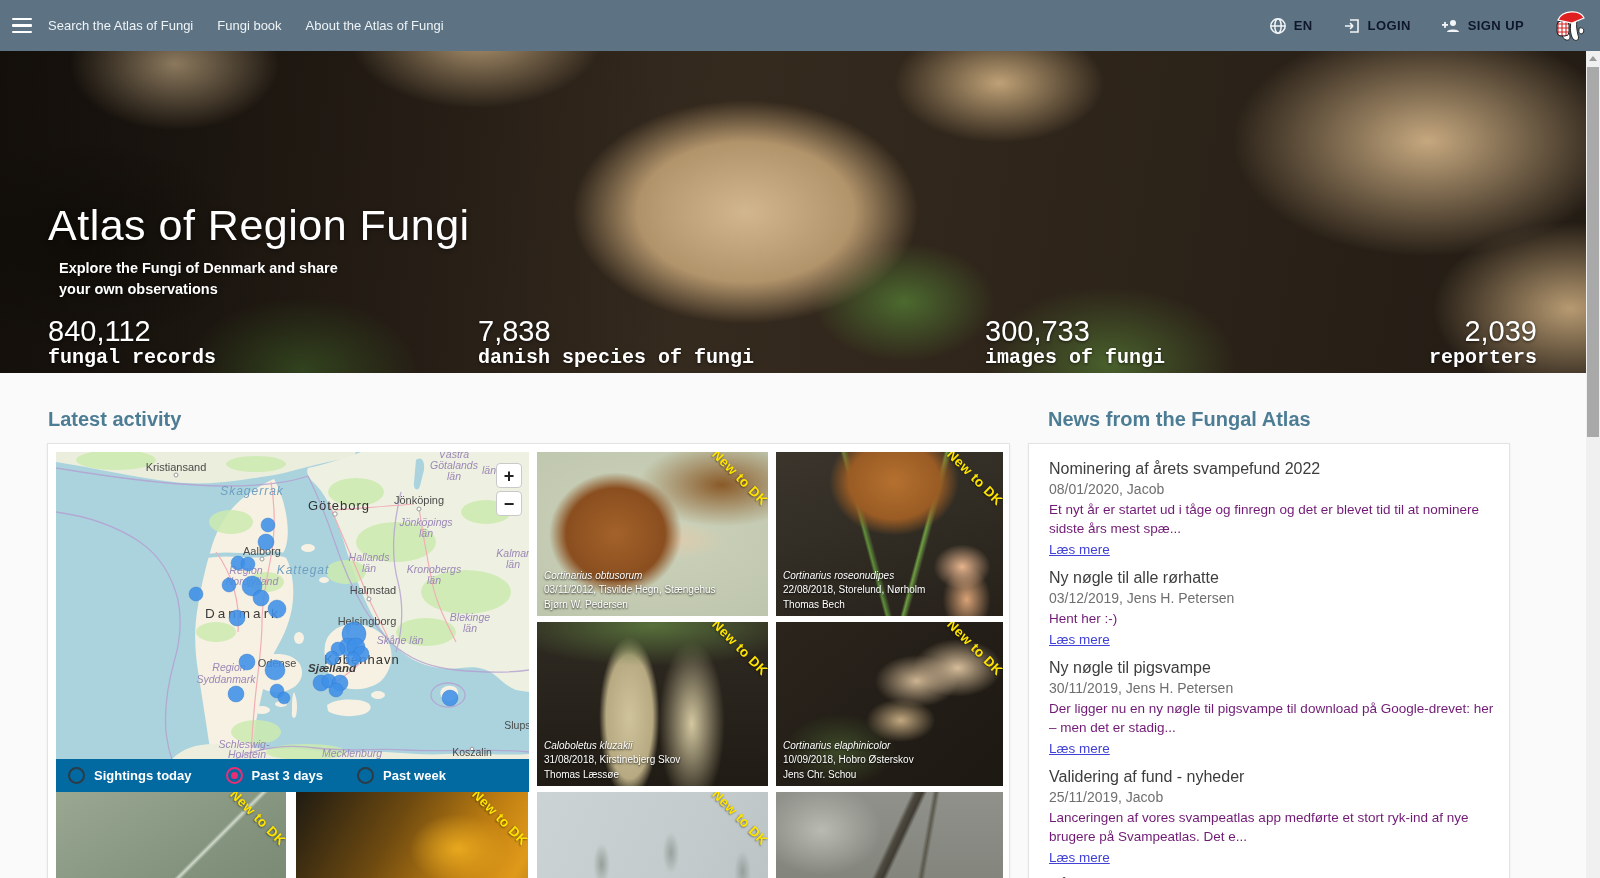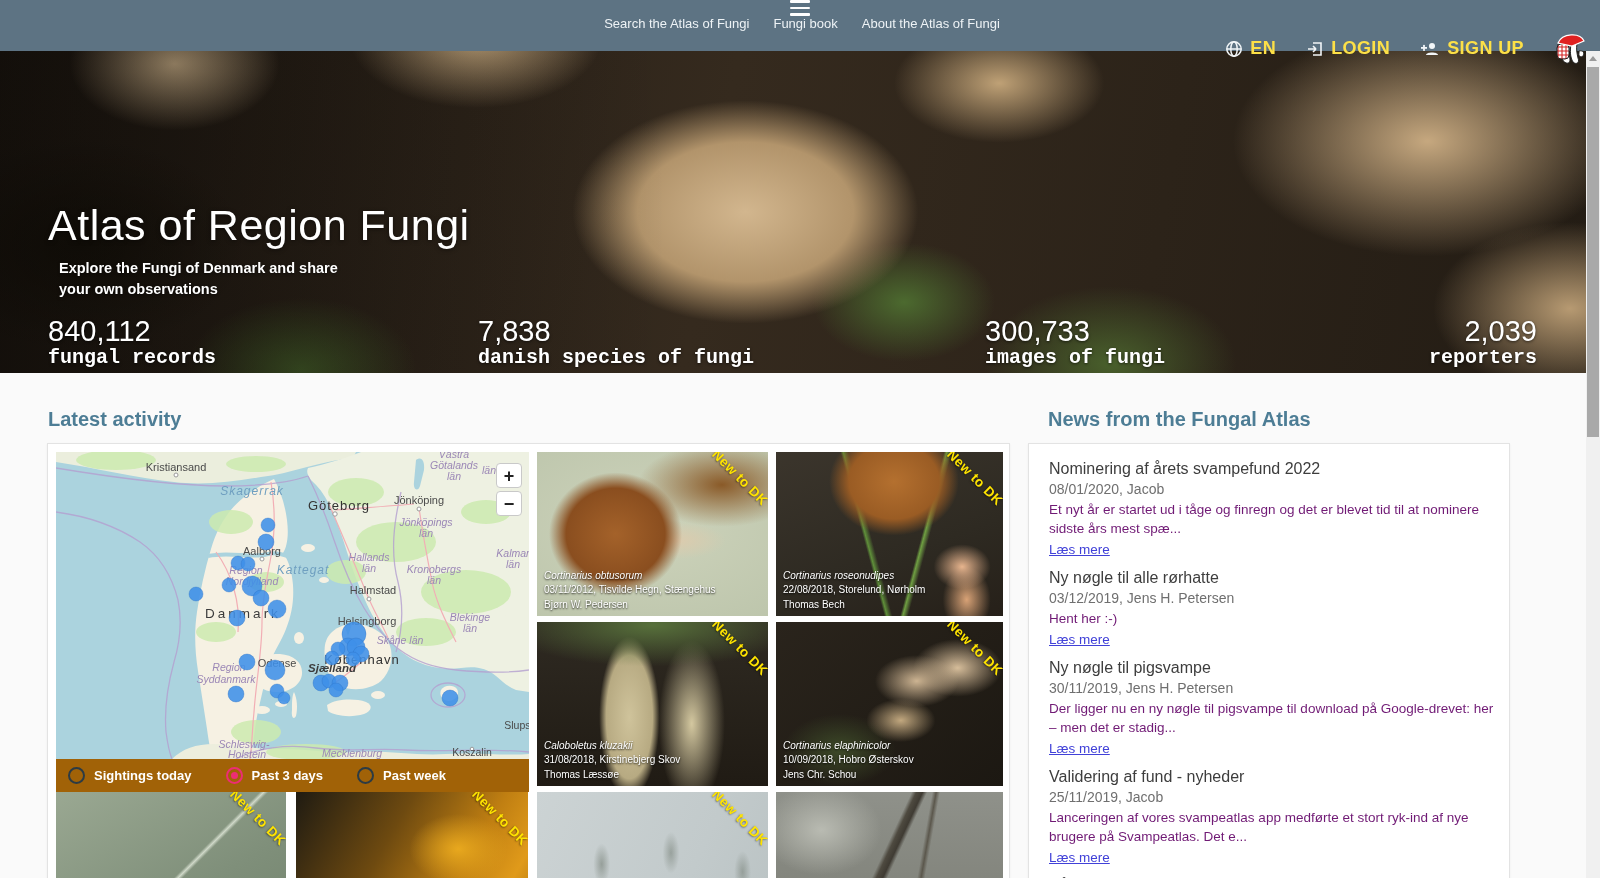--- a/index.html
+++ b/index.html
@@ -2,29 +2,29 @@
 <html><head>
 <meta charset="utf-8">
 <style>
   * { margin:0; padding:0; box-sizing:border-box; }
   html,body { width:1600px; height:878px; overflow:hidden; background:#fafafa;
     font-family:"Liberation Sans", sans-serif; }
   .viewport { position:relative; width:1600px; height:878px; overflow:hidden; }
 
   
   .topnav { position:absolute; left:0; top:0; width:1600px; height:51px;
-    background:#5d7383; display:flex; align-items:center; z-index:30;flex-direction:column; }
+    background:#5d7383; display:flex; align-items:center; z-index:30; }
   .hamburger { width:44px; height:51px; display:flex; flex-direction:column;
     justify-content:center; align-items:center; gap:4px; cursor:pointer; }
   .hamburger i { display:block; width:20px; height:2.5px; background:#fff; border-radius:1px; }
   .navlinks { display:flex; gap:24px; margin-left:4px; }
   .navlink { color:#eef3f6; font-size:13px; cursor:pointer; white-space:nowrap; }
   .nav-right { margin-left:auto; display:flex; align-items:center; gap:30px; margin-right:14px; }
-  .nav-action { display:flex; align-items:center; gap:7px; color:#fde047;
-    font-size:18px; font-weight:bold; letter-spacing:.4px; cursor:pointer; }
+  .nav-action { display:flex; align-items:center; gap:7px; color:#0f172a;
+    font-size:13px; font-weight:bold; letter-spacing:.4px; cursor:pointer; }
   .nav-action svg { display:block; }
   .brand-logo { width:32px; height:36px; cursor:pointer; }
 
   
   .hero { position:absolute; left:0; top:51px; width:1586px; height:322px; overflow:hidden;
     background:
       radial-gradient(150px 95px at 11% 4%,  #cdb28a 0%, rgba(190,160,115,0) 70%),
       radial-gradient(180px 100px at 30% -4%, #c5a87e 0%, rgba(0,0,0,0) 70%),
       radial-gradient(240px 155px at 47% 50%, #d2b68e 0%, #b2946b 45%, rgba(0,0,0,0) 72%),
       radial-gradient(150px 85px at 63% 10%,  #bfa176 0%, rgba(0,0,0,0) 70%),
@@ -70,21 +70,21 @@
   .ml-it { font-size:11.5px; fill:#3c3c3c; font-style:italic; font-weight:bold; text-anchor:middle; }
   .ml-sm { font-size:10.5px; fill:#4a4a4a; text-anchor:middle; }
   .dot { fill:#3f8fe8; fill-opacity:.88; stroke:#2a6fc4; stroke-opacity:.35; stroke-width:1; cursor:pointer; }
   .map-zoom { position:absolute; right:7px; top:11px; display:flex; flex-direction:column; gap:3px; }
   .zbtn { width:26px; height:25px; background:#fff; border:1px solid #c9c9c9; border-radius:4px;
     font-size:18px; font-weight:bold; color:#222; display:flex; align-items:center;
     justify-content:center; cursor:pointer; line-height:1; }
 
   
   .filterbar { position:absolute; left:8px; top:315px; width:473px; height:33px;
-    background:#a16207; display:flex; align-items:center; padding-left:12px; gap:34px; }
+    background:#0369a1; display:flex; align-items:center; padding-left:12px; gap:34px; }
   .radio-group { display:flex; align-items:center; gap:9px; cursor:pointer; }
   .radio { width:17px; height:17px; border-radius:50%; border:2px solid #2c3b44;
     display:flex; align-items:center; justify-content:center; background:transparent; }
   .radio.sel { border-color:#ec2d74; }
   .radio.sel i { display:block; width:7px; height:7px; border-radius:50%; background:#ec2d74; }
   .radio-label { color:#fff; font-size:13px; font-weight:bold; }
 
   
   .thumb { position:absolute; overflow:hidden; cursor:pointer; }
   .t1 { left:489px; top:8px;  width:231px; height:164px;

